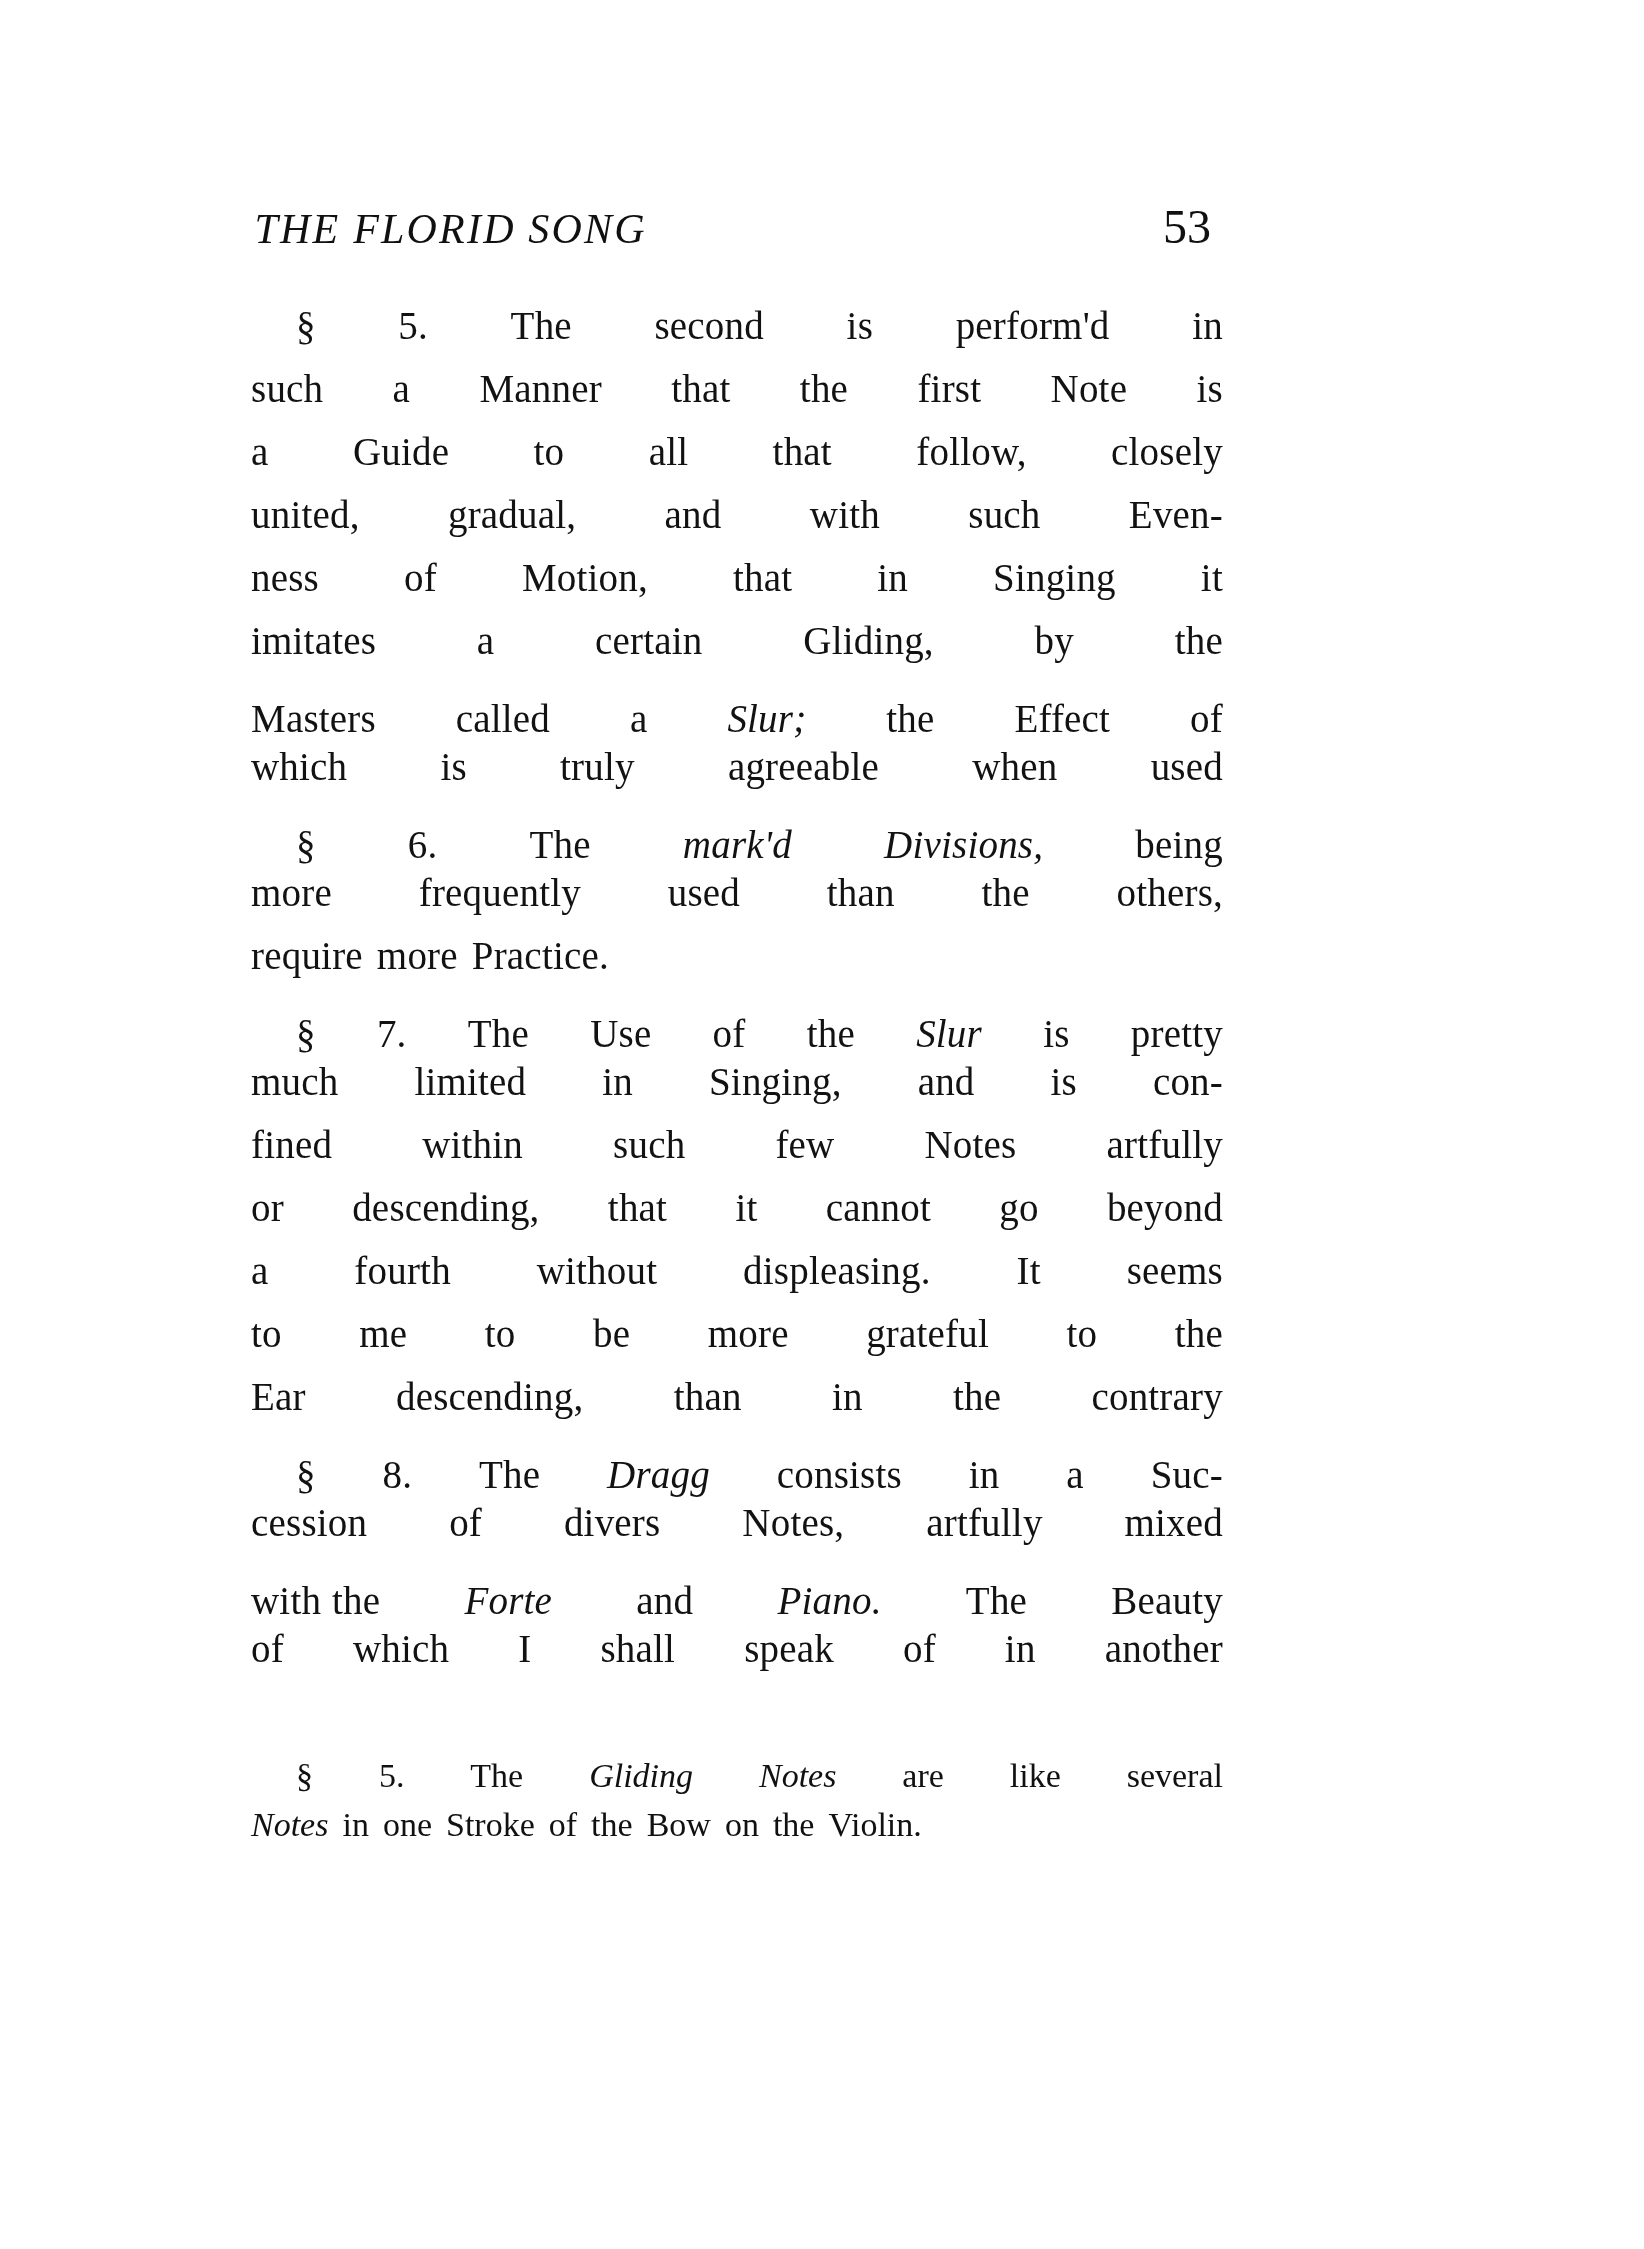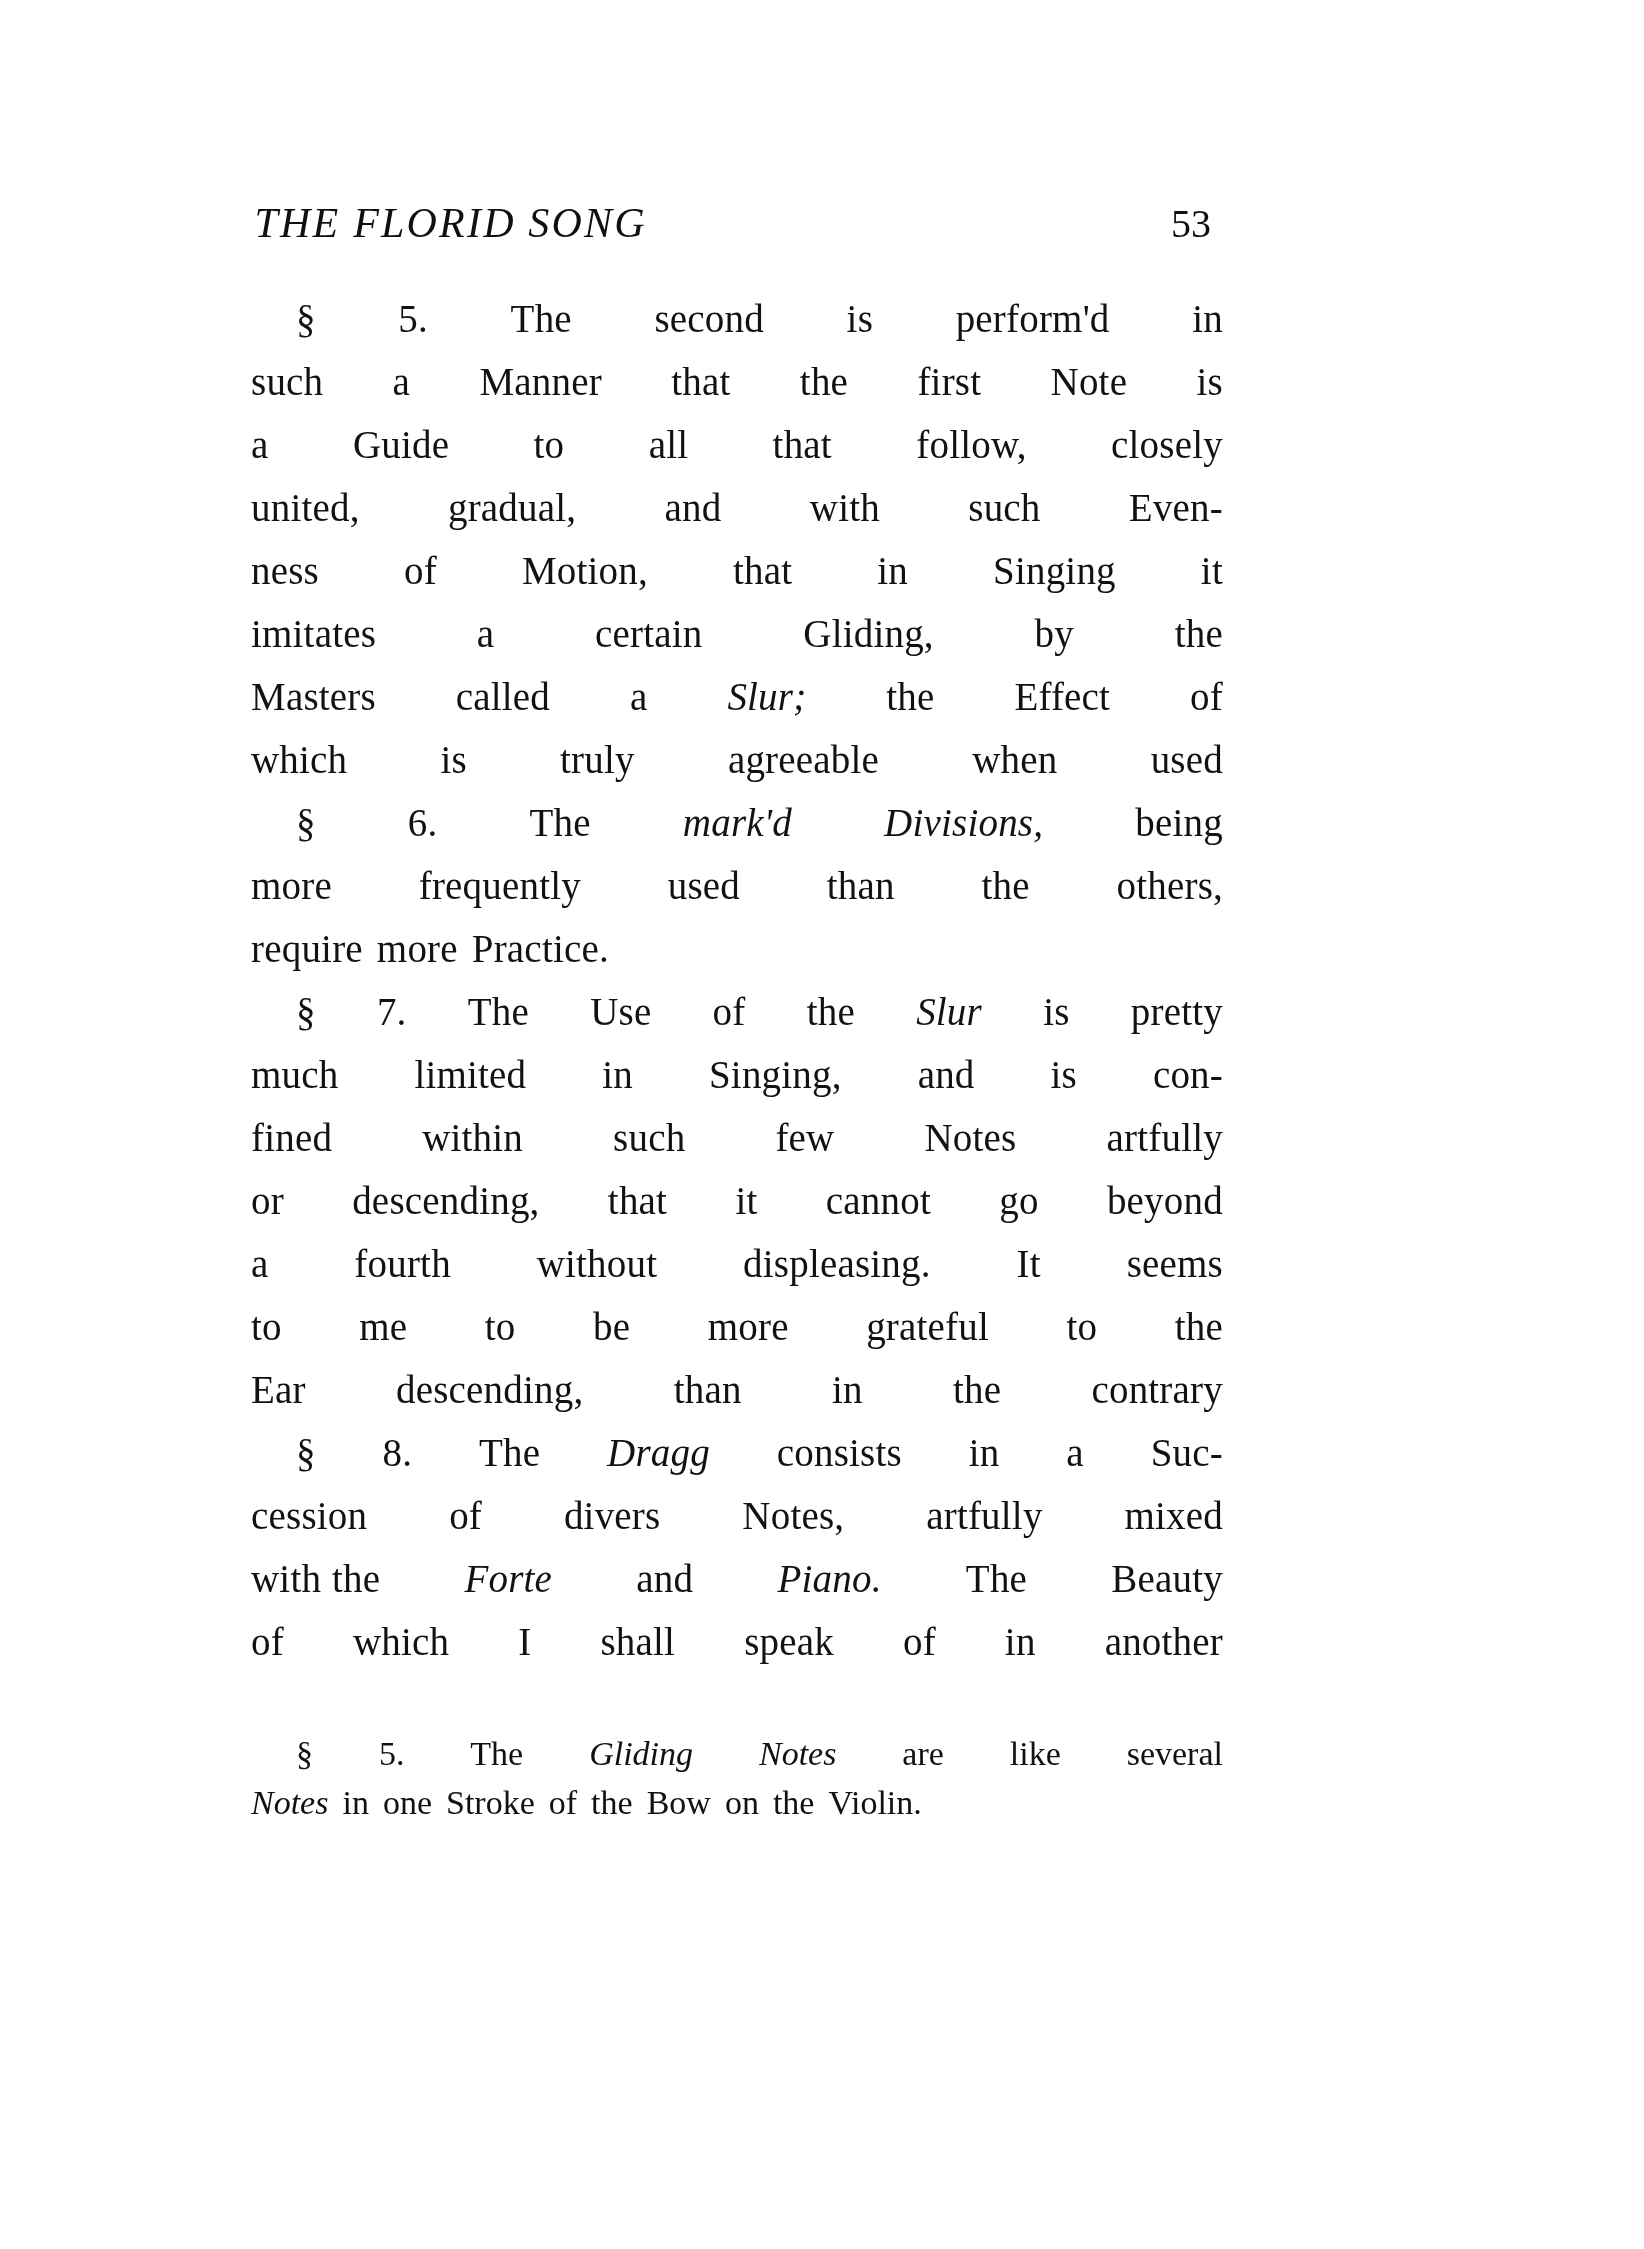--- a/index.html
+++ b/index.html
@@ -42,21 +42,21 @@
     font-family: "Liberation Serif", serif;
     font-style: italic;
     font-size: 42px;
     letter-spacing: 2.2px;
     font-weight: 400;
     color: #101010;
     white-space: nowrap;
   }
   .page-number {
     font-family: "Liberation Serif", serif;
-    font-size: 40px;
+    font-size: 48px;
     color: #101010;
     padding-right: 15.6px;
   }
 
   
   .para {
     font-size: 39px;
     line-height: 1.0;
     text-align: justify;
     text-justify: inter-word;
@@ -81,20 +81,21 @@
   }
   .jline > span {
     white-space: pre;
   }
   .indent {
     display: inline-block;
     width: 45px;
   }
   i, .ital {
     font-style: italic;
+    margin-top: 15px;
   }
 
   
   .footnote {
     margin-top: 50px;
     width: 972px;
   }
   .footnote .jline {
     height: 49px;
     font-size: 34px;

